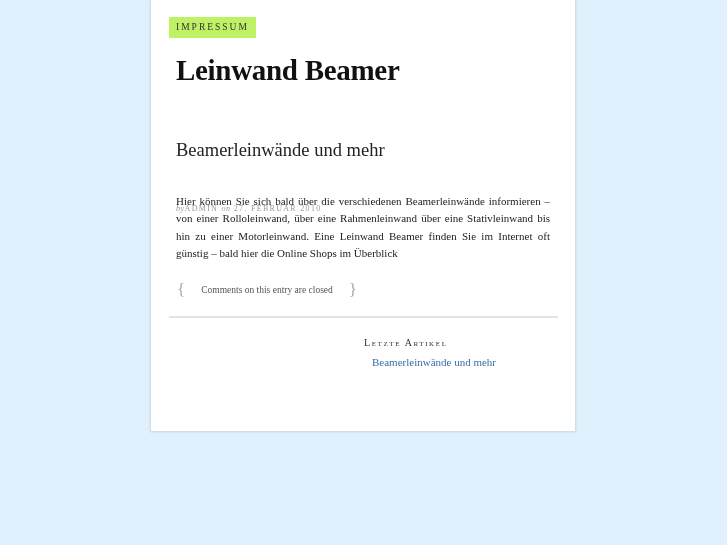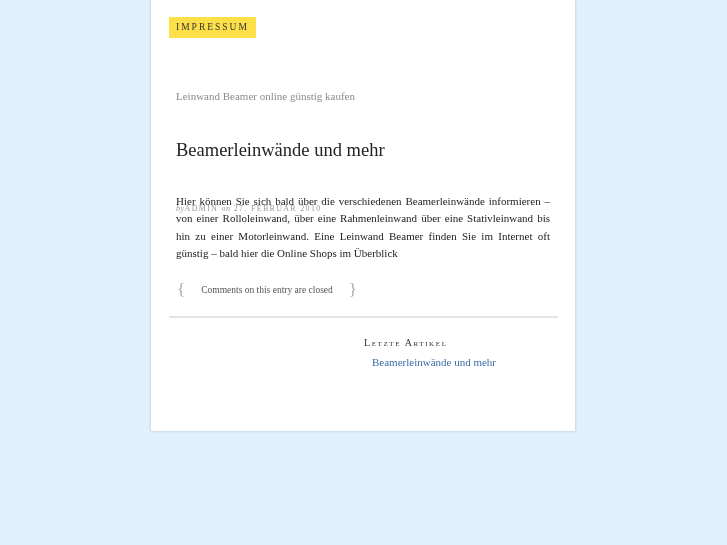--- a/index.html
+++ b/index.html
@@ -9,21 +9,21 @@
       font-family: "Liberation Serif", "DejaVu Serif", serif;
       position: relative;
     }
     .page {
       position: absolute; left: 151px; top: 0; width: 424px; height: 431px;
       background: #ffffff;
       box-shadow: 0 0 2px 1px #c9d6e0;
     }
     .nav-tab {
       position: absolute; left: 18px; top: 17px;
-      background: #fde047; padding: 0 7px; height: 21px; line-height: 21px;
+      background: #bef264; padding: 0 7px; height: 21px; line-height: 21px;
       font-size: 9.5px; letter-spacing: 2px; color: #333;
       text-decoration: none; cursor: pointer;
     }
     .site-title {
       position: absolute; left: 25px; top: 54px; margin: 0;
       font-size: 29px; font-weight: bold; color: #111; letter-spacing: -0.3px;
       text-decoration: none;
     }
     .site-desc {
       position: absolute; left: 25px; top: 90px;
@@ -60,21 +60,21 @@
       position: absolute; left: 221px; top: 356px;
       font-size: 11px; color: #3a6ea5; text-decoration: none; cursor: pointer;
     }
   </style>
 </head>
 <body>
 
 <div class="page">
   <a class="nav-tab">IMPRESSUM</a>
 
-  <div class="site-desc">Leinwand Beamer online günstig kaufen</div>
+  <h1 class="site-title">Leinwand Beamer</h1>
 
   <h2 class="post-title">Beamerleinwände und mehr</h2>
   <div class="post-meta">
     <i>by</i><span>ADMIN</span>
     <i>on</i>
     <span>27. FEBRUAR 2010</span>
   </div>
 
   <div class="post-body">Hier können Sie sich bald über die verschiedenen Beamerleinwände informieren – von einer Rolloleinwand, über eine Rahmenleinwand über eine Stativleinwand bis hin zu einer Motorleinwand. Eine Leinwand Beamer finden Sie im Internet oft günstig – bald hier die Online Shops im Überblick</div>
 

